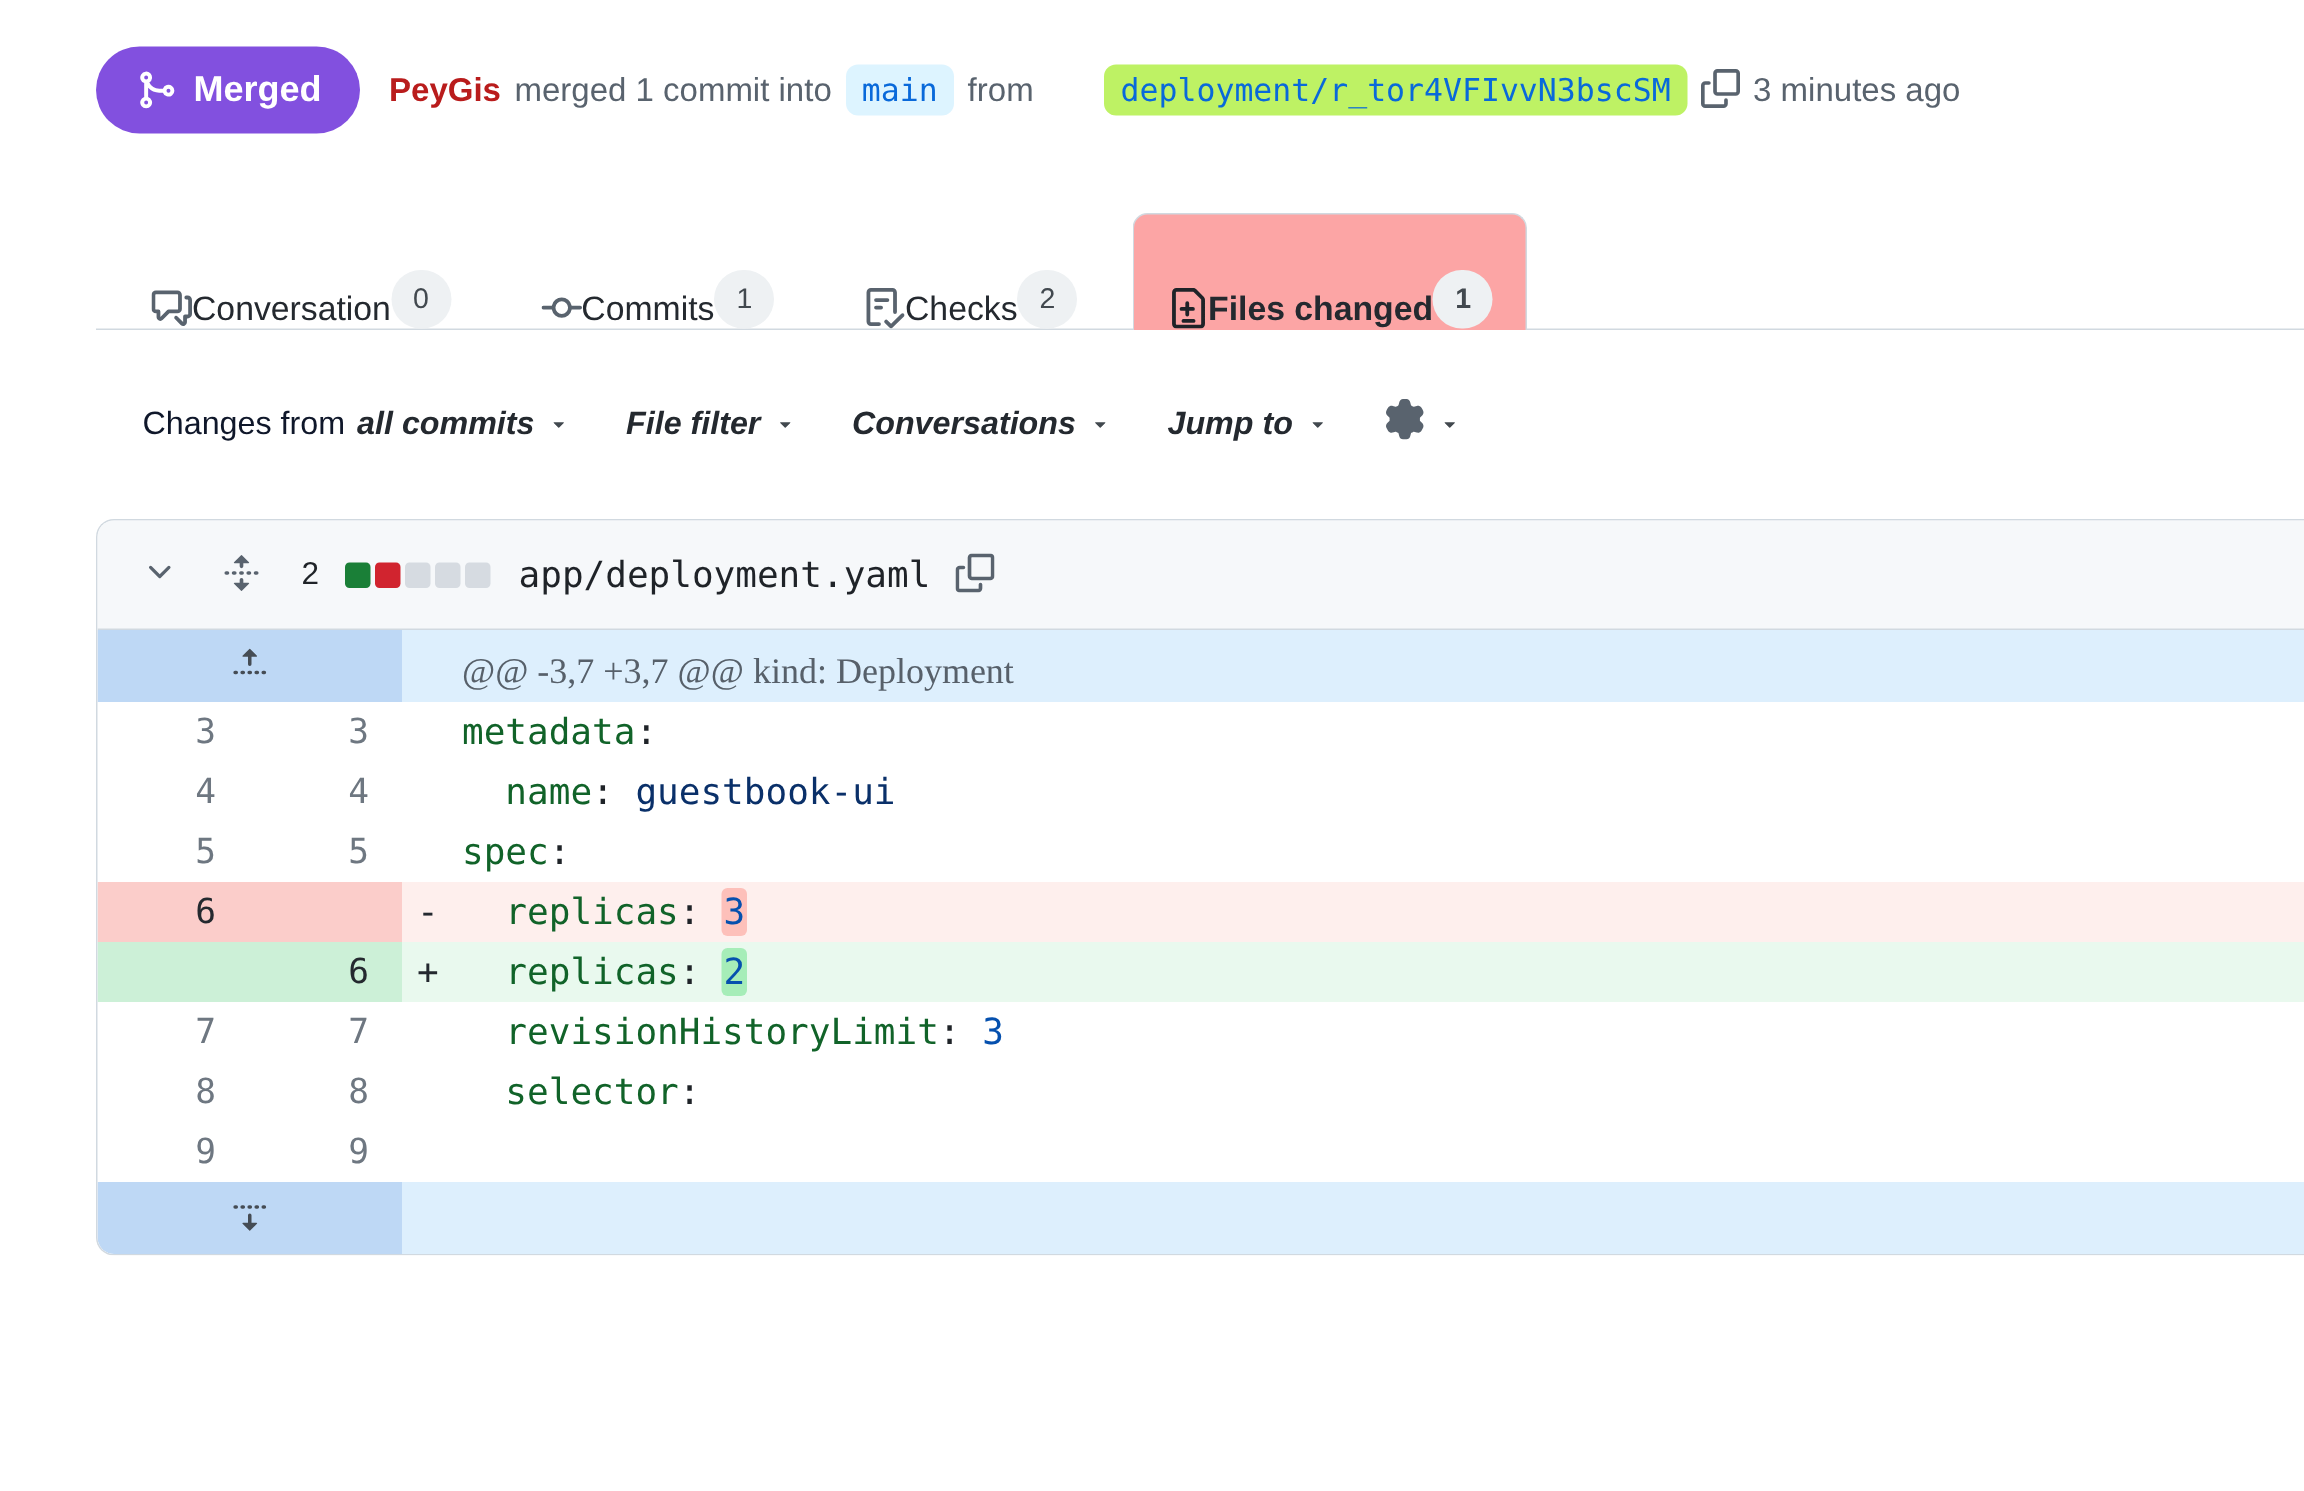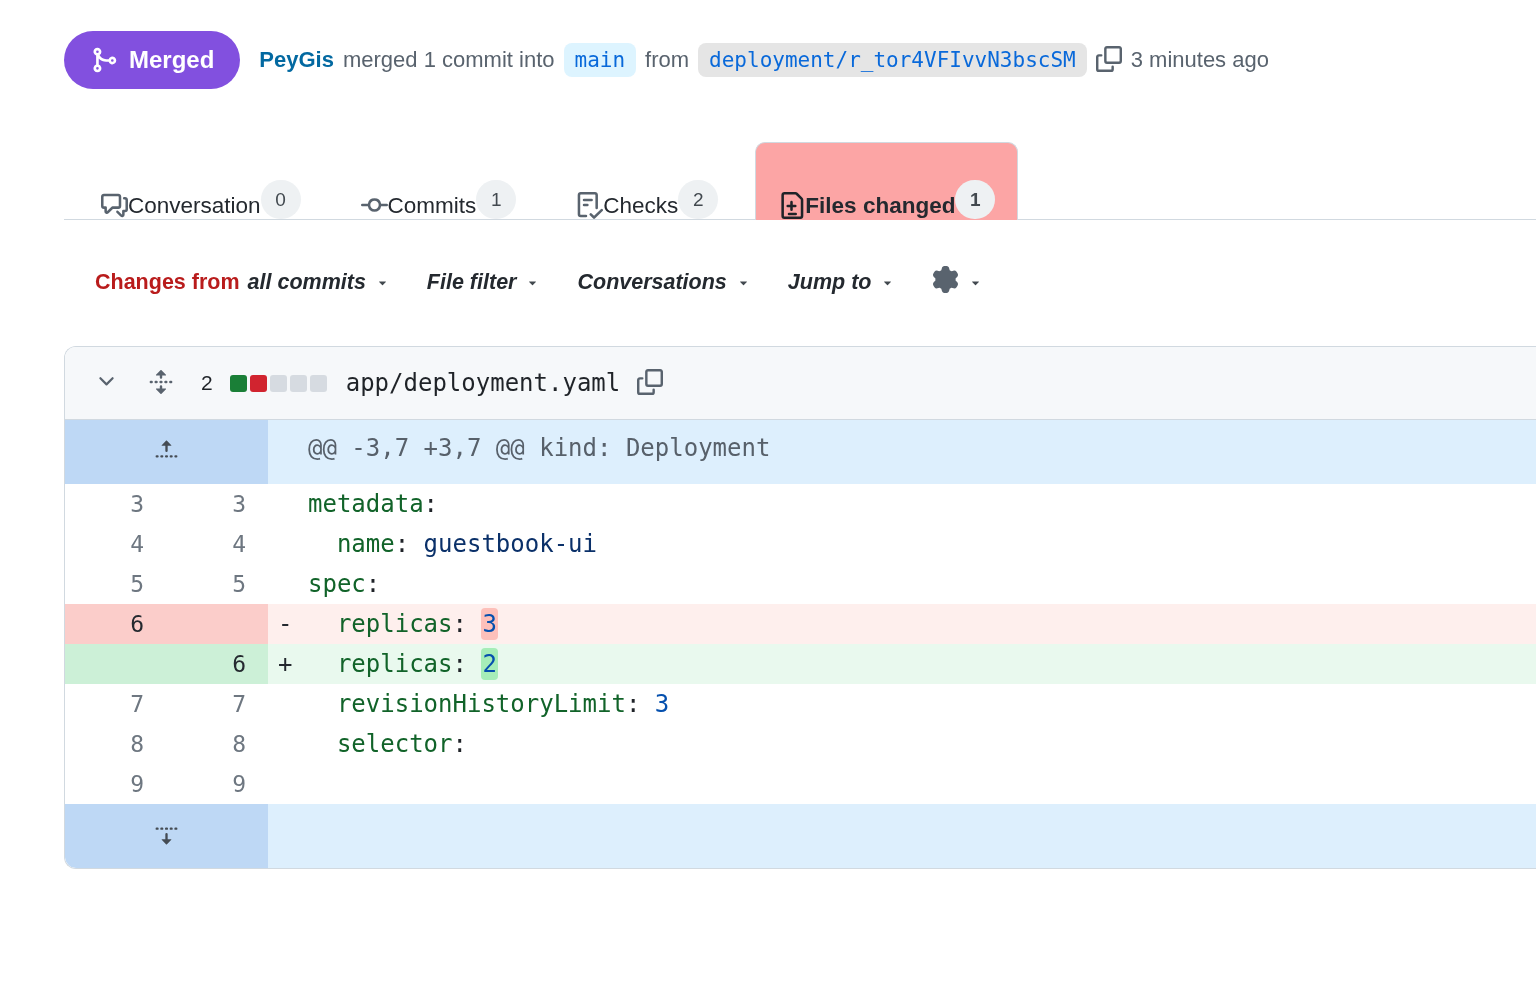--- a/index.html
+++ b/index.html
@@ -24,21 +24,21 @@
     display: inline-flex; align-items: center; gap: 11px;
     background: #8250df; color: #fff;
     height: 58px; padding: 0 26px; border-radius: 29px;
     font-size: 24px; font-weight: 600;
   }
   .merged-badge svg { display: block; }
   .byline {
     margin-left: 19px; display: flex; align-items: center; gap: 9px;
     font-size: 22px; color: #59636e;
   }
-  .byline .author { font-weight: 700; color: #0369a1; text-decoration: none; }
+  .byline .author { font-weight: 700; color: #b91c1c; text-decoration: none; }
   .branch-chip {
     font-family: "DejaVu Sans Mono", monospace;
     font-size: 21px; color: #0969da; background: #ddf4ff;
     padding: 5px 11px; border-radius: 8px; text-decoration: none;
   }
   .icon-btn { background: none; border: none; padding: 0; cursor: pointer; color: #59636e; display: inline-flex; align-items: center; }
 
   
   .tabs-bar {
     margin-top: 52px; display: flex; align-items: stretch;
@@ -61,21 +61,21 @@
     font-size: 19px; line-height: 1;
     padding: 10px 14px; border-radius: 22px; min-width: 40px; text-align: center;
   }
 
   
   .toolbar {
     margin: 46px 0 0 31px; display: flex; align-items: center; gap: 37px;
     font-size: 21.5px; color: #24292f;
   }
   .dropdown { display: inline-flex; align-items: center; gap: 9px; font-weight: 600; cursor: pointer; background: none; border: none; font-size: 21.5px; color: #24292f; font-family: inherit; padding: 0; font-style: italic; }
-  .toolbar-label { color: #b91c1c; font-weight: 700; margin-right: -29px; }
+  .toolbar-label { color: #0f172a; font-weight: 400; margin-right: -29px; }
   .caret { color: #42494f; display: inline-flex; }
   .gear-btn { color: #59636e; }
 
   
   .diff-card {
     margin-top: 47px;
     border: 1px solid #d1d9e0; border-right: none;
     border-radius: 12px 0 0 12px;
     overflow: hidden;
   }
@@ -97,21 +97,21 @@
   
   .diff-table { font-family: "DejaVu Sans Mono", monospace; font-size: 24px; }
   .diff-row { display: grid; grid-template-columns: 101px 102px 1fr; height: 40px; line-height: 40px; }
   .diff-row .num {
     text-align: right; padding-right: 22px; color: #6e7781; cursor: pointer;
     font-size: 23px; user-select: none;
   }
   .diff-row .code { padding-left: 10px; white-space: pre; overflow: hidden; }
   .sign { display: inline-block; width: 30px; color: #24292f; }
 
-  .row-hunk, .row-expander { height: 64px; line-height: 56px; }
+  .row-hunk, .row-expander { height: 48px; line-height: 56px; font-family: Liberation Serif, serif; }
   .row-hunk .gutter, .row-expander .gutter {
     grid-column: 1 / 3; background: #bed8f5;
     display: flex; align-items: center; justify-content: center;
   }
   .row-hunk .code, .row-expander .code { background: #ddeffd; color: #57606a; padding-left: 40px; }
   .row-expander .gutter { border-bottom-left-radius: 11px; }
   .fold-btn { background: none; border: none; padding: 4px; cursor: pointer; color: #454c54; display: inline-flex; }
 
   .row-deletion .num { background: #fbcdca; color: #24292f; }
   .row-deletion .code { background: #feefed; }
@@ -138,21 +138,21 @@
             <path d="M5.45 5.154A4.25 4.25 0 0 0 9.25 7.5h1.378a2.251 2.251 0 1 1 0 1.5H9.25A5.734 5.734 0 0 1 5 7.123v3.505a2.25 2.25 0 1 1-1.5 0V5.372a2.25 2.25 0 1 1 1.95-.218ZM4.25 13.5a.75.75 0 1 0 0-1.5.75.75 0 0 0 0 1.5Zm8.5-4.5a.75.75 0 1 0 0-1.5.75.75 0 0 0 0 1.5ZM5 3.25a.75.75 0 1 0-1.5 0 .75.75 0 0 0 1.5 0Z"></path>
           </svg>
       </span>
       <span>Merged</span>
     </span>
     <span class="byline">
       <a class="author" href="#">PeyGis</a>
       <span>merged 1 commit into</span>
       <a class="branch-chip" href="#" style="background: rgb(221, 244, 255); color: rgb(9, 105, 218);">main</a>
       <span>from</span>
-      <a class="branch-chip" href="#" style="background: #e5e5e5; color: rgb(9, 105, 218);">deployment/r_tor4VFIvvN3bscSM</a>
+      <a class="branch-chip" href="#" style="background: #bef264; color: rgb(9, 105, 218); margin-left: 38px;">deployment/r_tor4VFIvvN3bscSM</a>
       <button class="icon-btn">
         <span>
           <svg width="26" height="26" viewBox="0 0 16 16" fill="currentColor">
               <path d="M0 6.75C0 5.784.784 5 1.75 5h1.5a.75.75 0 0 1 0 1.5h-1.5a.25.25 0 0 0-.25.25v7.5c0 .138.112.25.25.25h7.5a.25.25 0 0 0 .25-.25v-1.5a.75.75 0 0 1 1.5 0v1.5A1.75 1.75 0 0 1 9.25 16h-7.5A1.75 1.75 0 0 1 0 14.25Z"></path>
               <path d="M5 1.75C5 .784 5.784 0 6.75 0h7.5C15.216 0 16 .784 16 1.75v7.5A1.75 1.75 0 0 1 14.25 11h-7.5A1.75 1.75 0 0 1 5 9.25Zm1.75-.25a.25.25 0 0 0-.25.25v7.5c0 .138.112.25.25.25h7.5a.25.25 0 0 0 .25-.25v-7.5a.25.25 0 0 0-.25-.25Z"></path>
             </svg>
         </span>
       </button>
       <span>3 minutes ago</span>
     </span>

